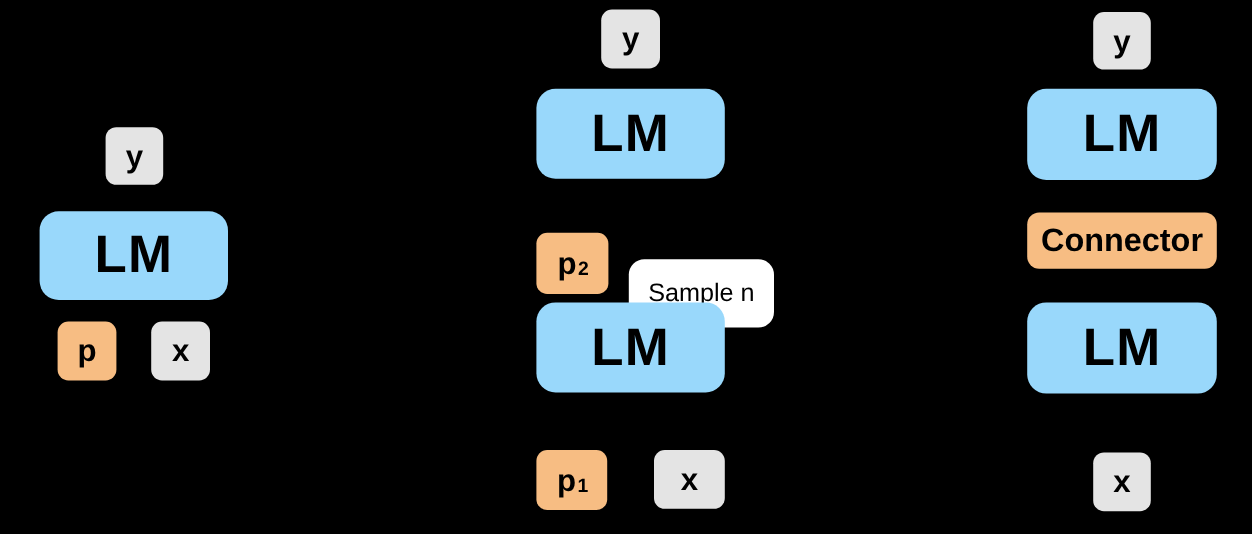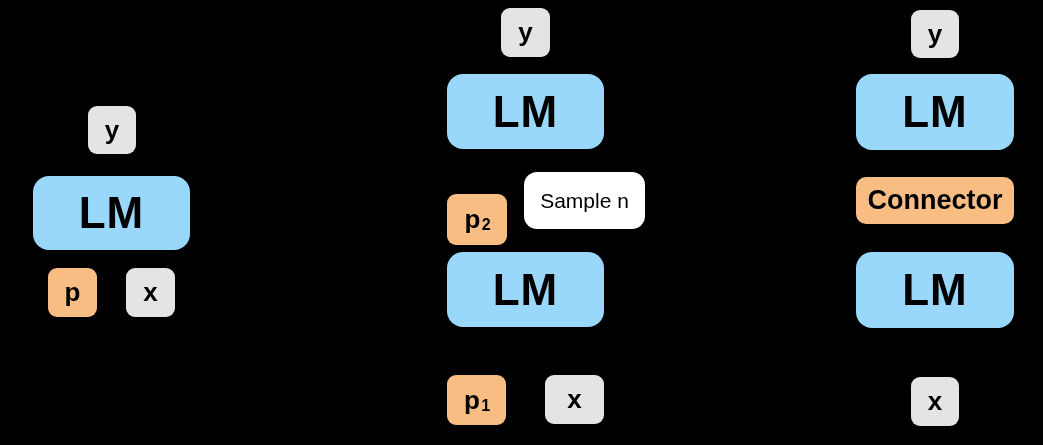--- a/index.html
+++ b/index.html
@@ -53,20 +53,21 @@
     color: var(--ink, #000);
     font-weight: 400;
     font-size: 21px;
     line-height: 25px;
     display: flex;
     flex-direction: row;
     align-items: center;
     justify-content: center;
     text-align: center;
     box-sizing: border-box;
+    margin-top: 44px;
   }
   .sub {
     font-size: 0.62em;
     font-weight: 700;
     position: relative;
     bottom: -0.32em;
     left: 0.08em;
   }
 </style>
 </head>

